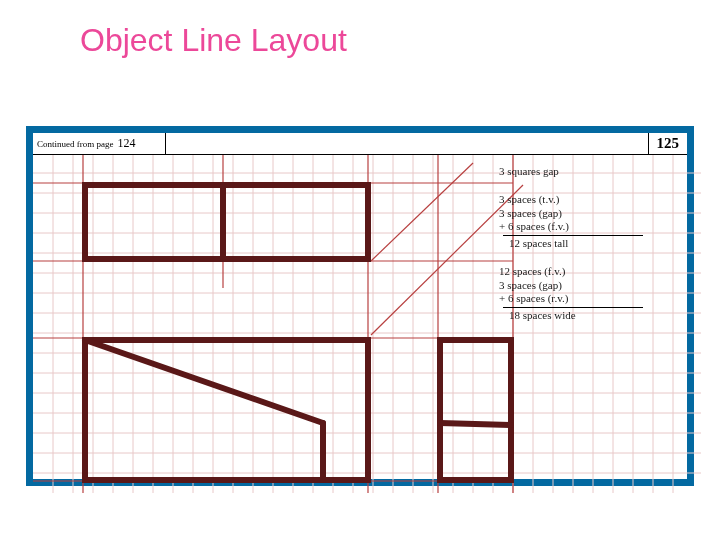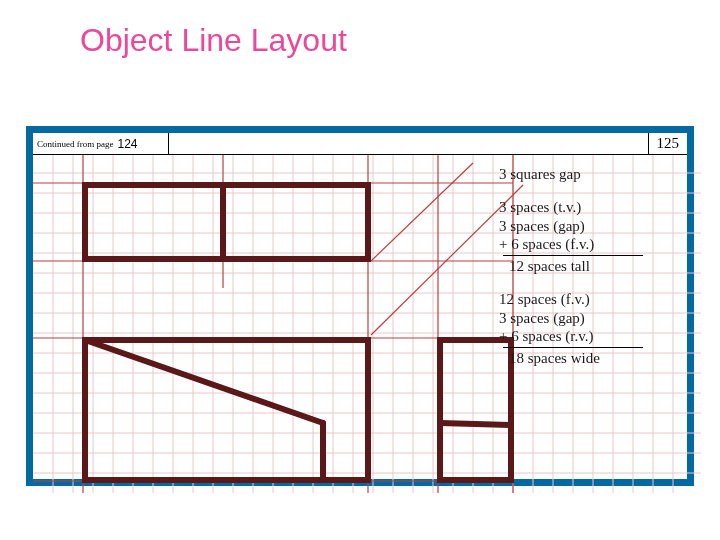--- a/index.html
+++ b/index.html
@@ -48,28 +48,28 @@
     align-items: center;
     background: #fff;
     z-index: 3;
   }
   .cont-label {
     font-size: 9px;
     padding-left: 4px;
     font-family: "Times New Roman", serif;
   }
   .cont-value {
-    font-family: Liberation Sans, sans-serif;
+    font-family: Liberation Serif, serif;
     font-size: 12px;
     margin-left: 4px;
   }
   .page-num {
     font-family: "Times New Roman", serif;
     font-size: 15px;
-    font-weight: normal;
+    font-weight: bold;
     border-left: 1px solid #000;
     padding: 2px 8px;
     height: 100%;
     display: flex;
     align-items: center;
   }
   .cont-box {
     border-right: 1px solid #000;
     height: 100%;
     display: flex;
@@ -82,21 +82,21 @@
     z-index: 2;
   }
   .thick { stroke: #5a1818; stroke-width: 6; stroke-linecap: round; fill: none; }
   .thin  { stroke: #b84040; stroke-width: 1.2; fill: none; }
   .annotations {
     position: absolute;
     top: 32px;
     right: 8px;
     width: 180px;
     font-family: "Comic Sans MS", cursive;
-    font-size: 15px;
+    font-size: 11px;
     line-height: 1.25;
     color: #1a1a1a;
     z-index: 4;
   }
   .annotations .block { margin-bottom: 14px; }
   .annotations .rule {
     border-top: 1.5px solid #000;
     margin: 1px 0 1px 4px;
     width: 140px;
   }

